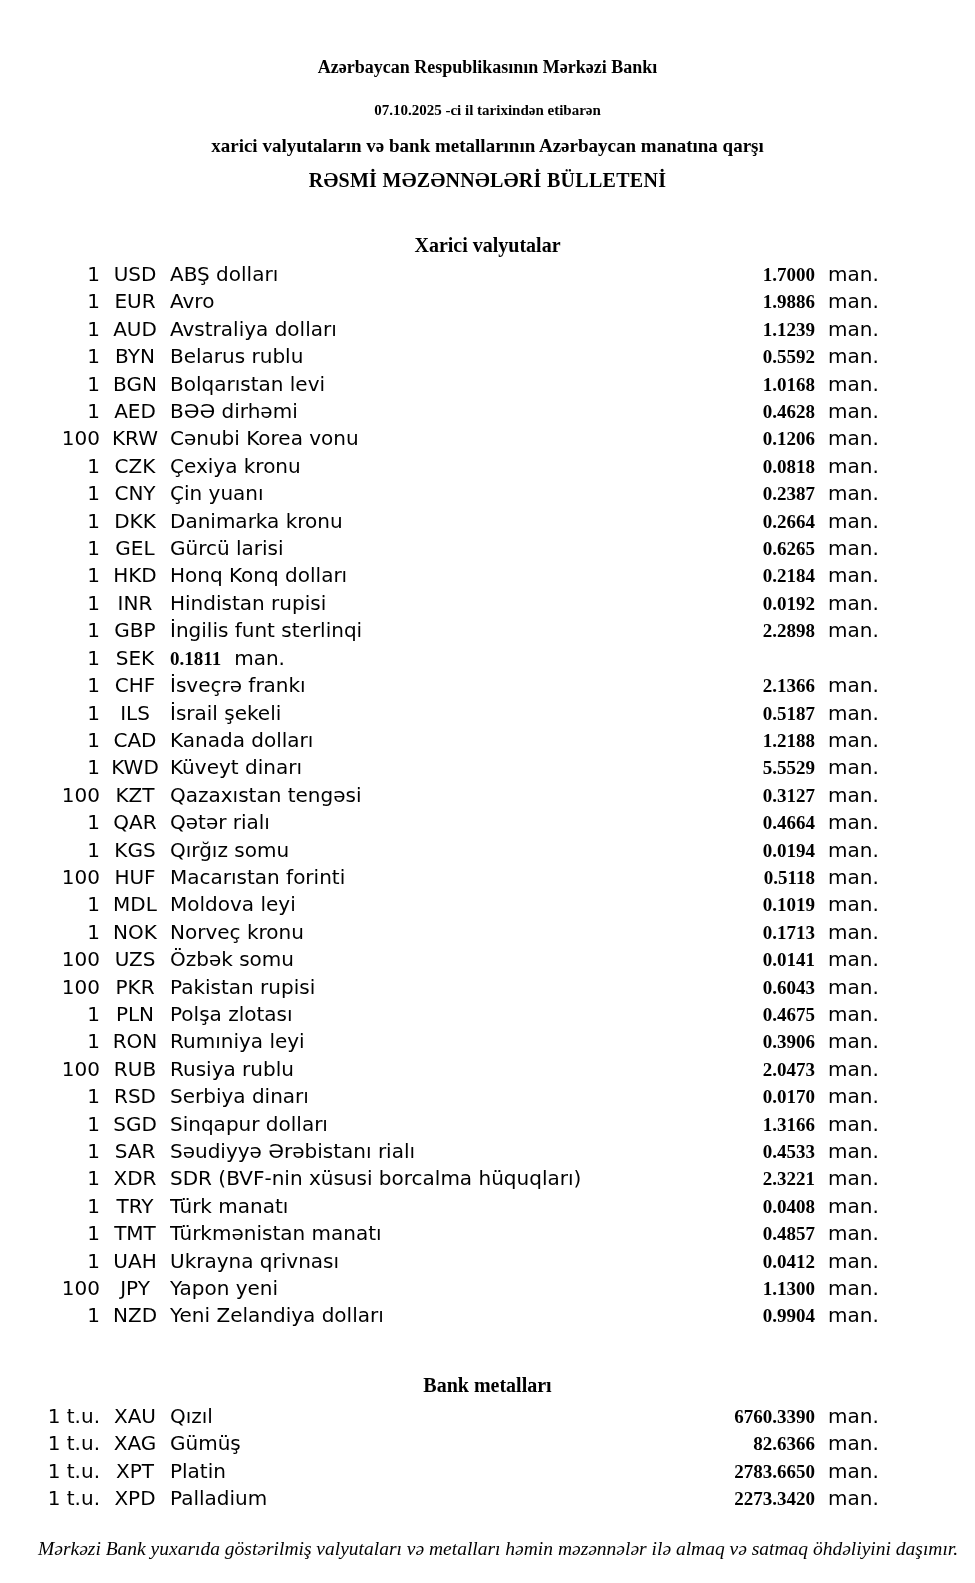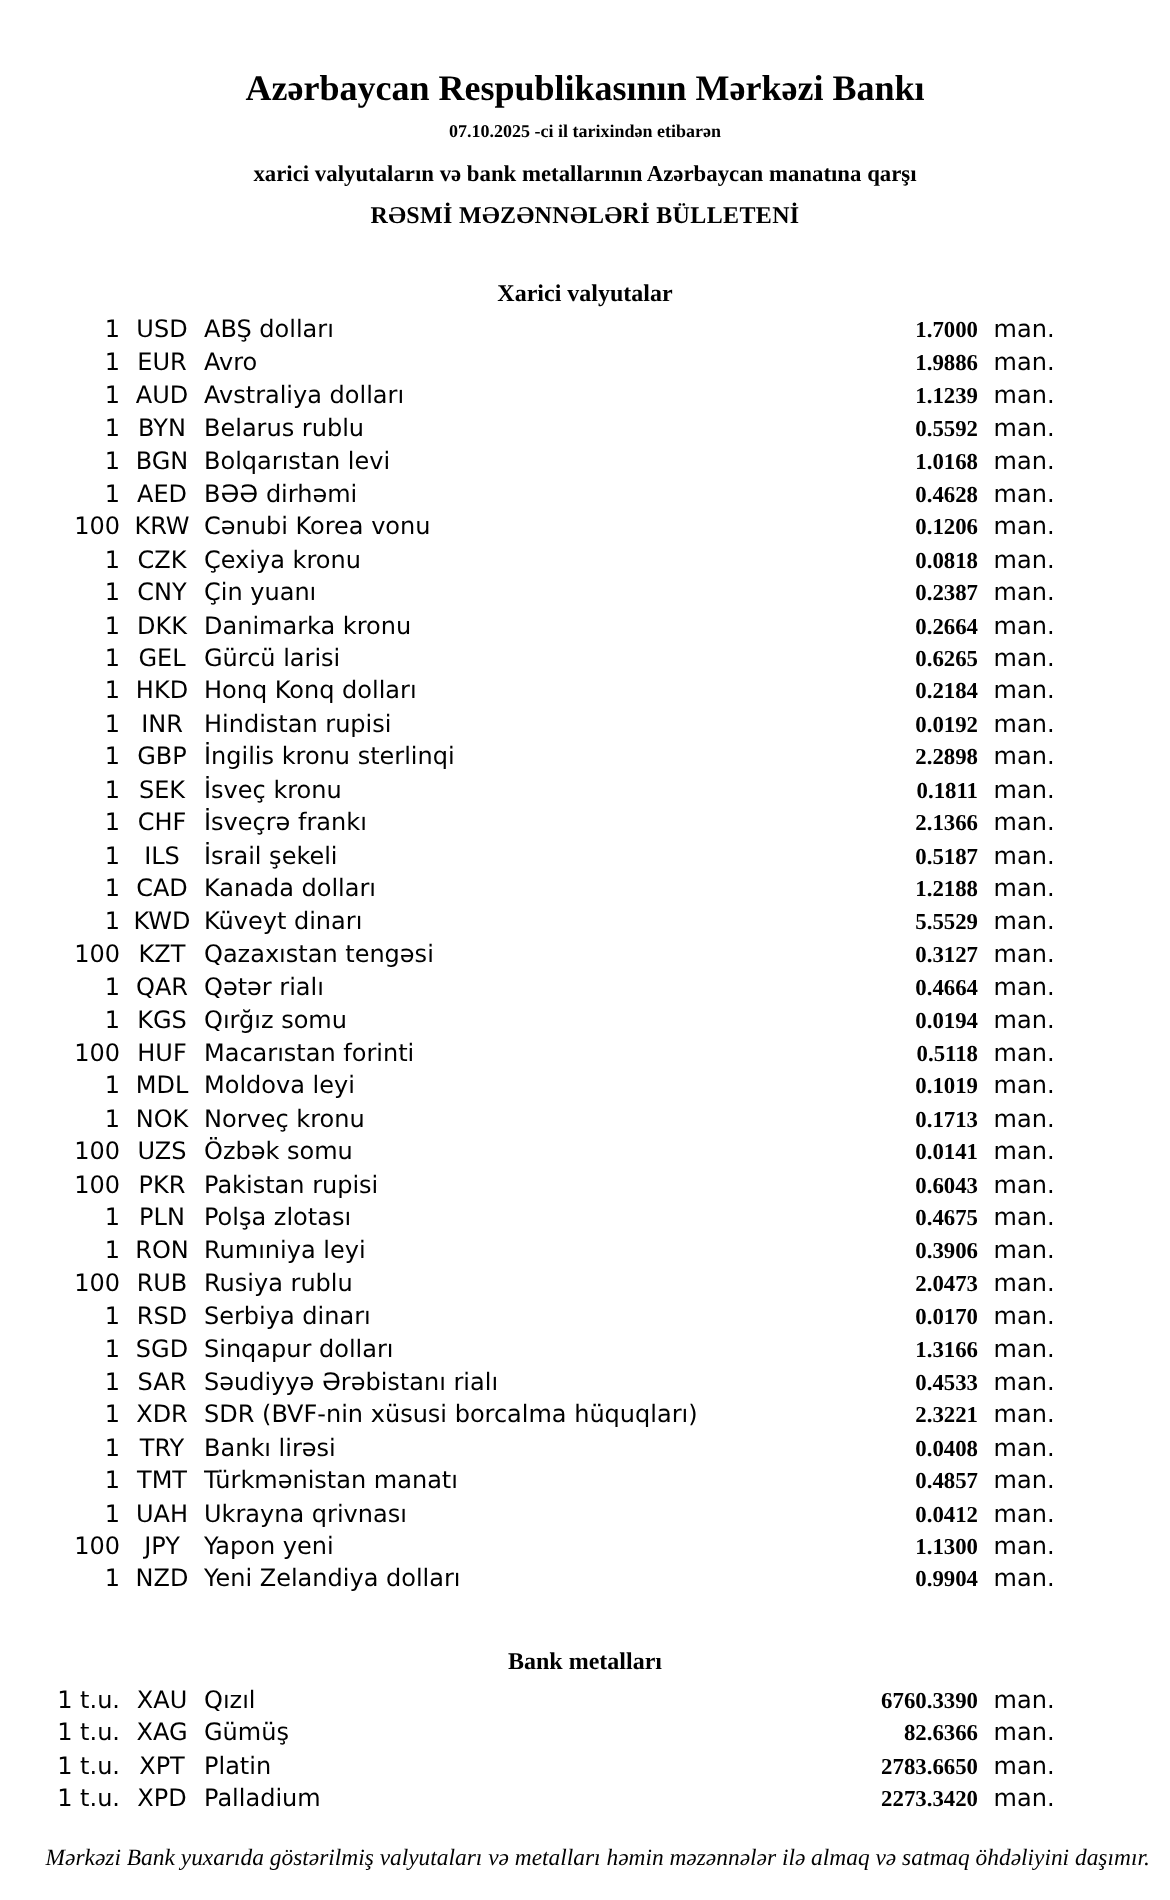--- a/index.html
+++ b/index.html
@@ -19,21 +19,21 @@
   
   .hline {
     position: absolute;
     left: 0;
     right: 0;
     text-align: center;
     font-family: "Liberation Serif", serif;
     font-weight: bold;
     white-space: nowrap;
   }
-  .bank-title    { top: 57px;  font-size: 30px; }
+  .bank-title    { top: 57px;  font-size: 18px; }
   .date-line     { top: 102px; font-size: 15px; }
   .subject-line  { top: 135px; font-size: 19px; }
   .bulletin-title{ top: 169px; font-size: 20px; letter-spacing: 0.3px; }
   .section-title {
     position: absolute;
     left: 0;
     right: 0;
     text-align: center;
     font-family: "Liberation Serif", serif;
     font-weight: bold;
@@ -212,29 +212,28 @@
         <span class="qty">1</span>
         <span class="code">INR</span>
         <span class="name">Hindistan rupisi</span>
         <span class="rate">0.0192</span>
         <span class="unit">man.</span>
       </div>
 
       <div class="row">
         <span class="qty">1</span>
         <span class="code">GBP</span>
-        <span class="name">İngilis kronu sterlinqi</span>
+        <span class="name">İngilis funt sterlinqi</span>
         <span class="rate">2.2898</span>
         <span class="unit">man.</span>
       </div>
 
       <div class="row">
         <span class="qty">1</span>
         <span class="code">SEK</span>
-        <span class="name">İsveç kronu</span>
         <span class="rate">0.1811</span>
         <span class="unit">man.</span>
       </div>
 
       <div class="row">
         <span class="qty">1</span>
         <span class="code">CHF</span>
         <span class="name">İsveçrə frankı</span>
         <span class="rate">2.1366</span>
         <span class="unit">man.</span>
@@ -380,21 +379,21 @@
         <span class="qty">1</span>
         <span class="code">XDR</span>
         <span class="name">SDR (BVF-nin xüsusi borcalma hüquqları)</span>
         <span class="rate">2.3221</span>
         <span class="unit">man.</span>
       </div>
 
       <div class="row">
         <span class="qty">1</span>
         <span class="code">TRY</span>
-        <span class="name">Bankı lirəsi</span>
+        <span class="name">Türk manatı</span>
         <span class="rate">0.0408</span>
         <span class="unit">man.</span>
       </div>
 
       <div class="row">
         <span class="qty">1</span>
         <span class="code">TMT</span>
         <span class="name">Türkmənistan manatı</span>
         <span class="rate">0.4857</span>
         <span class="unit">man.</span>

